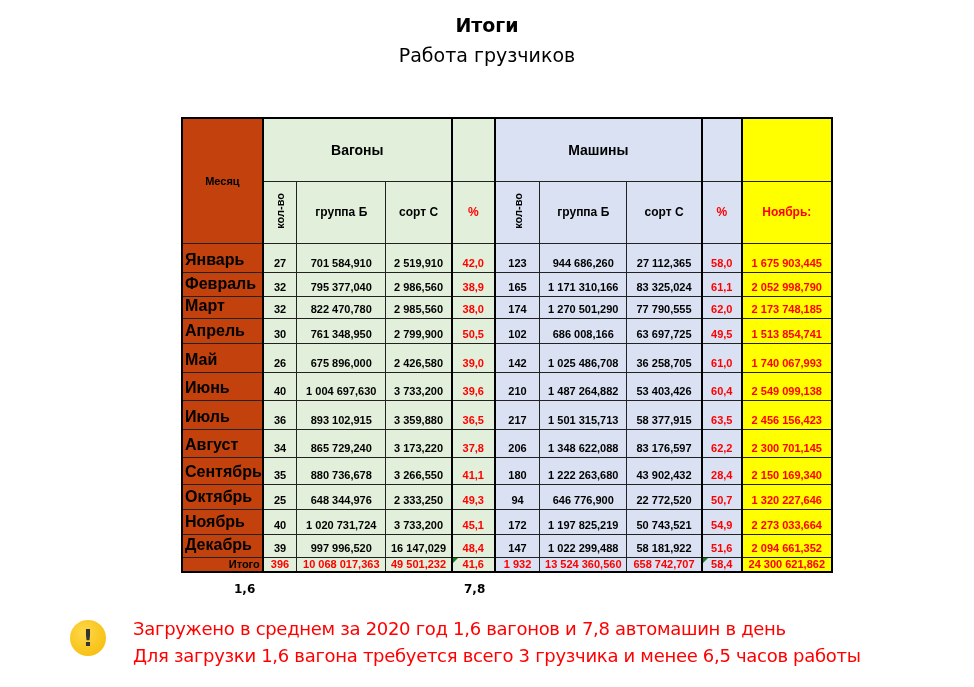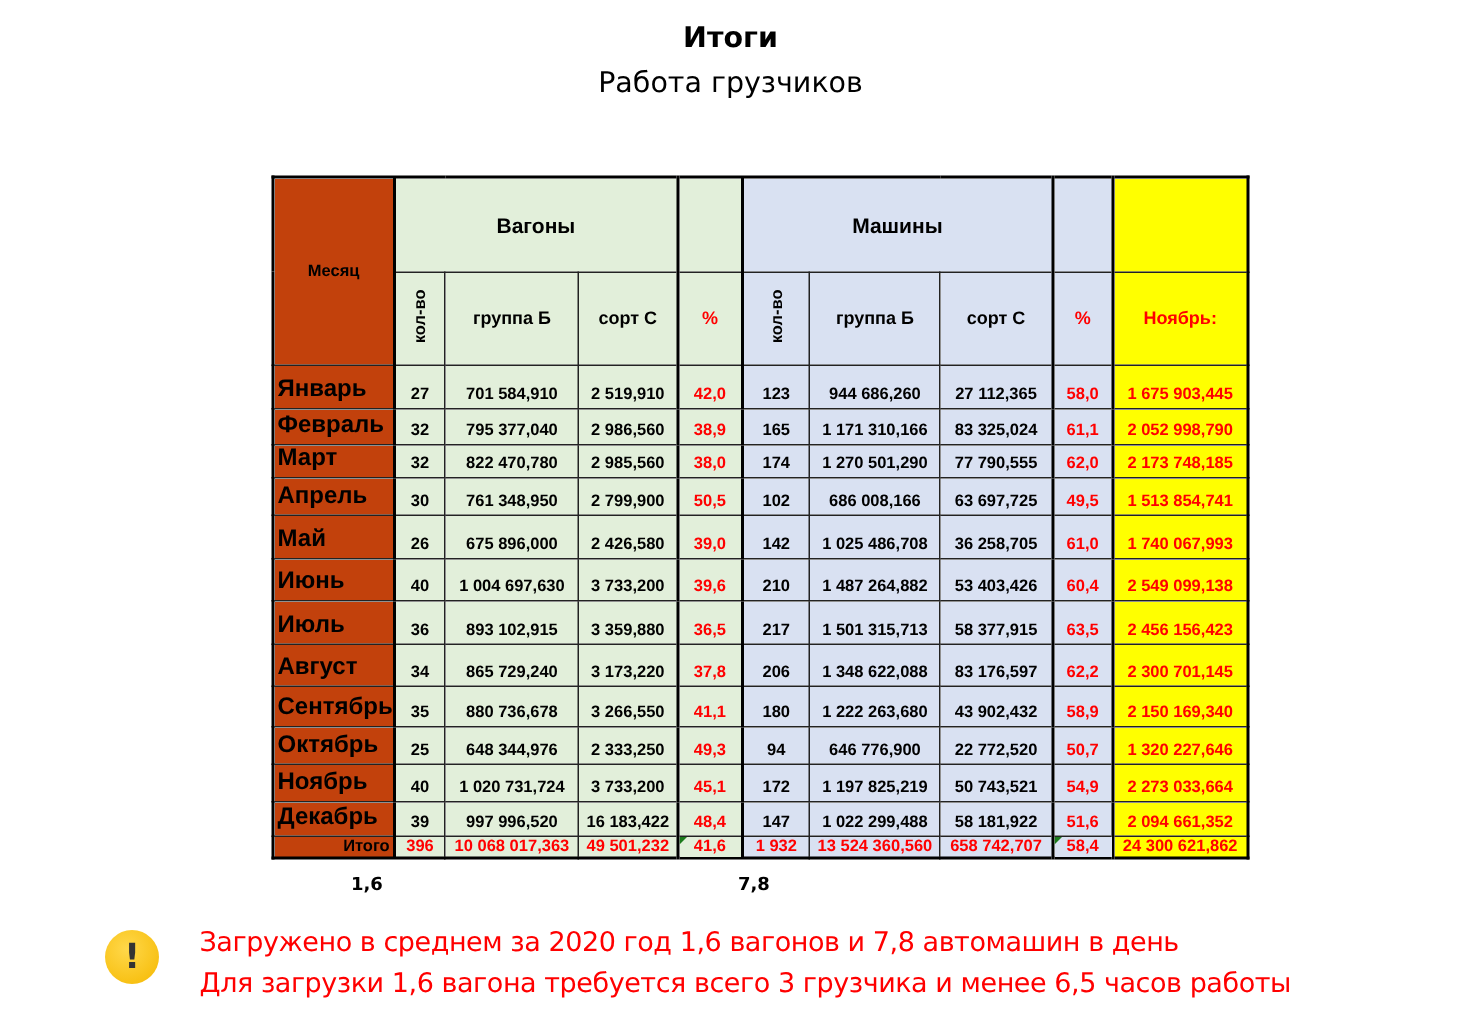--- a/index.html
+++ b/index.html
@@ -167,21 +167,21 @@
       </tr>
       <tr style="height: 27px;">
         <td class="w month thick-r" style="vertical-align: bottom; padding-bottom: 3px;">Сентябрь</td>
         <td class="g" style="vertical-align: bottom; padding-bottom: 3px;">35</td>
         <td class="g" style="vertical-align: bottom; padding-bottom: 3px;">880 736,678</td>
         <td class="g" style="vertical-align: bottom; padding-bottom: 3px;">3 266,550</td>
         <td class="g red thick-l thick-r" style="vertical-align: bottom; padding-bottom: 3px;">41,1</td>
         <td class="b" style="vertical-align: bottom; padding-bottom: 3px;">180</td>
         <td class="b" style="vertical-align: bottom; padding-bottom: 3px;">1 222 263,680</td>
         <td class="b" style="vertical-align: bottom; padding-bottom: 3px;">43 902,432</td>
-        <td class="b red thick-l thick-r" style="vertical-align: bottom; padding-bottom: 3px;">58,9</td>
+        <td class="b red thick-l thick-r" style="vertical-align: bottom; padding-bottom: 3px;">28,4</td>
         <td class="y red" style="vertical-align: bottom; padding-bottom: 3px;">2 150 169,340</td>
       </tr>
       <tr style="height: 25px;">
         <td class="w month thick-r" style="vertical-align: bottom; padding-bottom: 3px;">Октябрь</td>
         <td class="g" style="vertical-align: bottom; padding-bottom: 3px;">25</td>
         <td class="g" style="vertical-align: bottom; padding-bottom: 3px;">648 344,976</td>
         <td class="g" style="vertical-align: bottom; padding-bottom: 3px;">2 333,250</td>
         <td class="g red thick-l thick-r" style="vertical-align: bottom; padding-bottom: 3px;">49,3</td>
         <td class="b" style="vertical-align: bottom; padding-bottom: 3px;">94</td>
         <td class="b" style="vertical-align: bottom; padding-bottom: 3px;">646 776,900</td>
@@ -198,21 +198,21 @@
         <td class="b" style="vertical-align: bottom; padding-bottom: 3px;">172</td>
         <td class="b" style="vertical-align: bottom; padding-bottom: 3px;">1 197 825,219</td>
         <td class="b" style="vertical-align: bottom; padding-bottom: 3px;">50 743,521</td>
         <td class="b red thick-l thick-r" style="vertical-align: bottom; padding-bottom: 3px;">54,9</td>
         <td class="y red" style="vertical-align: bottom; padding-bottom: 3px;">2 273 033,664</td>
       </tr>
       <tr style="height: 23px;">
         <td class="w month thick-r" style="vertical-align: bottom; padding-bottom: 3px;">Декабрь</td>
         <td class="g" style="vertical-align: bottom; padding-bottom: 3px;">39</td>
         <td class="g" style="vertical-align: bottom; padding-bottom: 3px;">997 996,520</td>
-        <td class="g" style="vertical-align: bottom; padding-bottom: 3px;">16 183,422</td>
+        <td class="g" style="vertical-align: bottom; padding-bottom: 3px;">16 147,029</td>
         <td class="g red thick-l thick-r" style="vertical-align: bottom; padding-bottom: 3px;">48,4</td>
         <td class="b" style="vertical-align: bottom; padding-bottom: 3px;">147</td>
         <td class="b" style="vertical-align: bottom; padding-bottom: 3px;">1 022 299,488</td>
         <td class="b" style="vertical-align: bottom; padding-bottom: 3px;">58 181,922</td>
         <td class="b red thick-l thick-r" style="vertical-align: bottom; padding-bottom: 3px;">51,6</td>
         <td class="y red" style="vertical-align: bottom; padding-bottom: 3px;">2 094 661,352</td>
       </tr>
     </tbody>
   <tfoot>
     <tr style="height:15px">
@@ -224,19 +224,19 @@
       <td class="b red">1 932</td>
       <td class="b red">13 524 360,560</td>
       <td class="b red">658 742,707</td>
       <td class="b red thick-l thick-r tri">58,4</td>
       <td class="y red">24 300 621,862</td>
     </tr>
   </tfoot>
 </table>
 
 <div class="avg" style="left:234px">1,6</div>
-<div class="avg" style="left:492px">7,8</div>
+<div class="avg" style="left:464px">7,8</div>
 
 <div class="warn">
     <span>!</span>
   </div>
 <div class="note" style="top:618px">Загружено в среднем за 2020 год  1,6 вагонов и 7,8 автомашин в день</div>
 <div class="note" style="top:645px">Для загрузки 1,6 вагона требуется всего 3 грузчика и менее 6,5 часов работы</div>
 
 </body></html>

